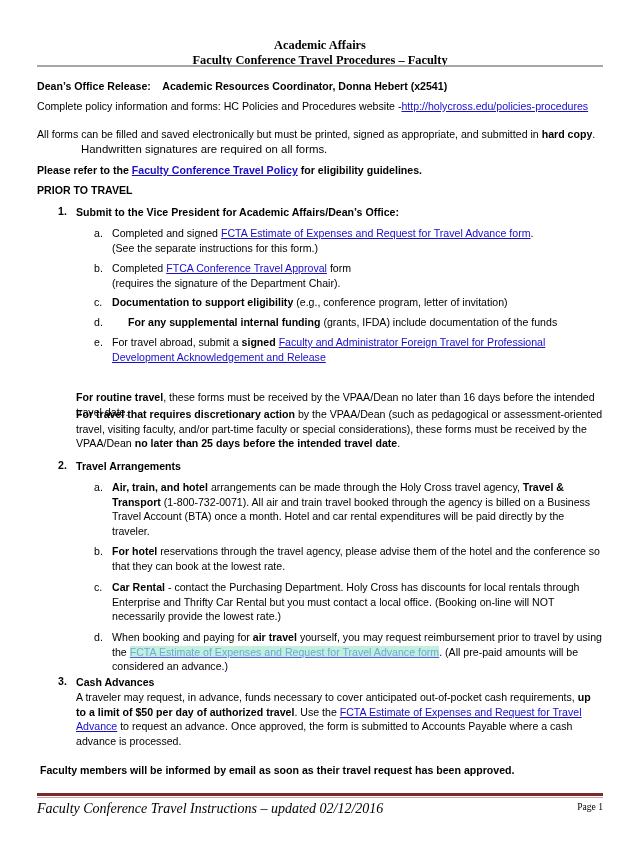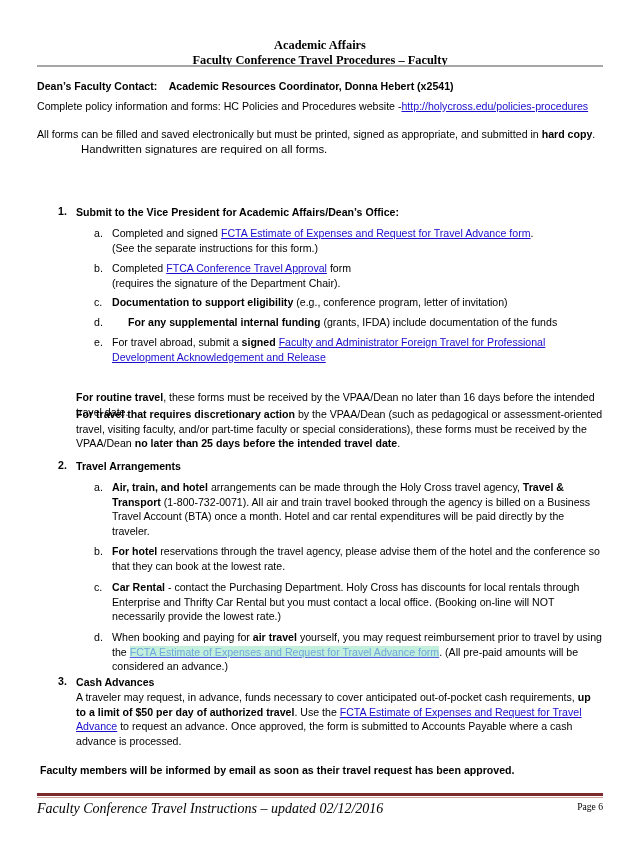--- a/index.html
+++ b/index.html
@@ -26,34 +26,38 @@
 
 <div class="page">
 
   <div class="title-block">
     <div>Academic Affairs</div>
     <div>Faculty Conference Travel Procedures – Faculty</div>
   </div>
   <div class="title-rule"></div>
 
   <div class="abs b" style="top:79px;">
-    <span>Dean’s Faculty Contact:</span>&nbsp;&nbsp;&nbsp;
+    <span>Dean’s Office Release:</span>&nbsp;&nbsp;&nbsp;
     <span>Academic Resources Coordinator, Donna Hebert (x2541)</span>
   </div>
 
   <div class="abs" style="top:99px;">
     <span>Complete policy information and forms:  HC Policies and Procedures website -</span><a href="#">http://holycross.edu/policies-procedures</a>
   </div>
 
   <div class="abs" style="top:127px;">
     <span>All forms can be filled and saved electronically but must be printed, signed as appropriate, and submitted in </span><span class="b">hard copy</span><span>.</span><br>
     <span style="font-size:11.4px;padding-left:44px;">Handwritten signatures are required on all forms.</span>
   </div>
 
+  <div class="abs b" style="top:163px;">
+    <span>Please refer to the </span><a href="#">Faculty Conference Travel Policy</a><span> for eligibility guidelines.</span>
+  </div>
 
+  <div class="abs b" style="top:183px;">PRIOR TO TRAVEL</div>
 
   <div class="num b" style="left:58px; top:205px;">1.</div>
   <div class="abs b" style="left:76px; top:205px;">Submit to the Vice President for Academic Affairs/Dean’s Office:</div>
 
   <div class="letter" style="top:226px;">a.</div>
   <div class="item" style="top:226px;">
     <span>Completed and signed </span><a href="#">FCTA Estimate of Expenses and Request for Travel Advance form</a><span>.</span><br>
     <span>(See the separate instructions for this form.)</span>
   </div>
 
@@ -113,15 +117,15 @@
   <div class="abs b" style="left:76px; top:675px;">Cash Advances</div>
   <div class="abs" style="left:76px; width:526px; top:690px;">
     <span>A traveler may request, in advance, funds necessary to cover anticipated out-of-pocket cash requirements, </span><span class="b">up to a limit of $50 per day of authorized travel</span><span>. Use the </span><a href="#">FCTA Estimate of Expenses and Request for Travel Advance</a><span> to request an advance. Once approved, the form is submitted to Accounts Payable where a cash advance is processed.</span>
   </div>
 
   <div class="abs b" style="left:40px; top:763px;">Faculty members will be informed by email as soon as their travel request has been approved.</div>
 
   <div class="footer-rule1"></div>
   <div class="footer-rule2"></div>
   <div class="footer-left">Faculty Conference Travel Instructions – updated 02/12/2016</div>
-  <div class="footer-right">Page 6</div>
+  <div class="footer-right">Page 1</div>
 
 </div>
 
 </body></html>

